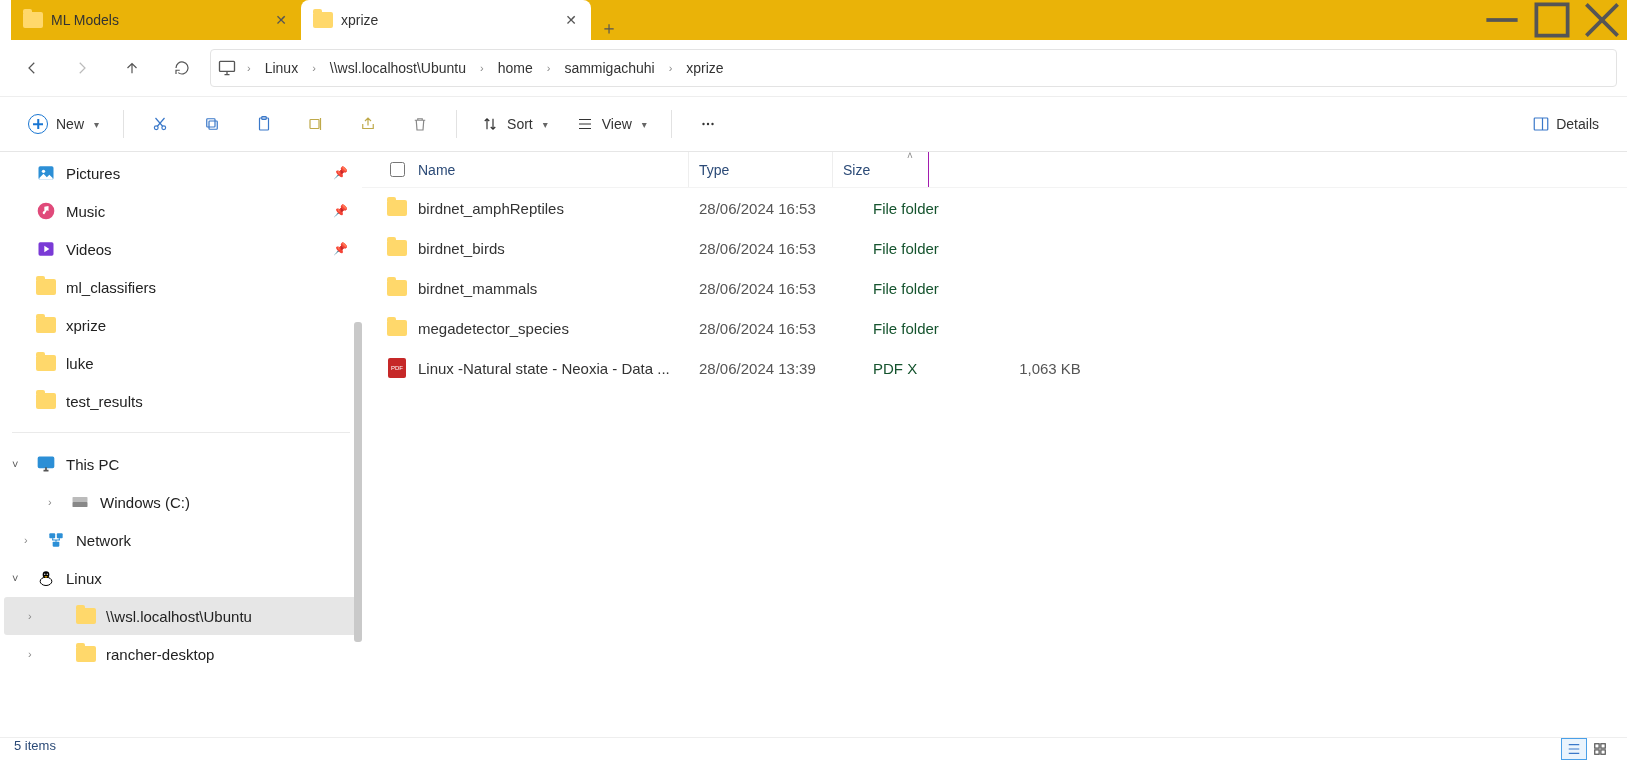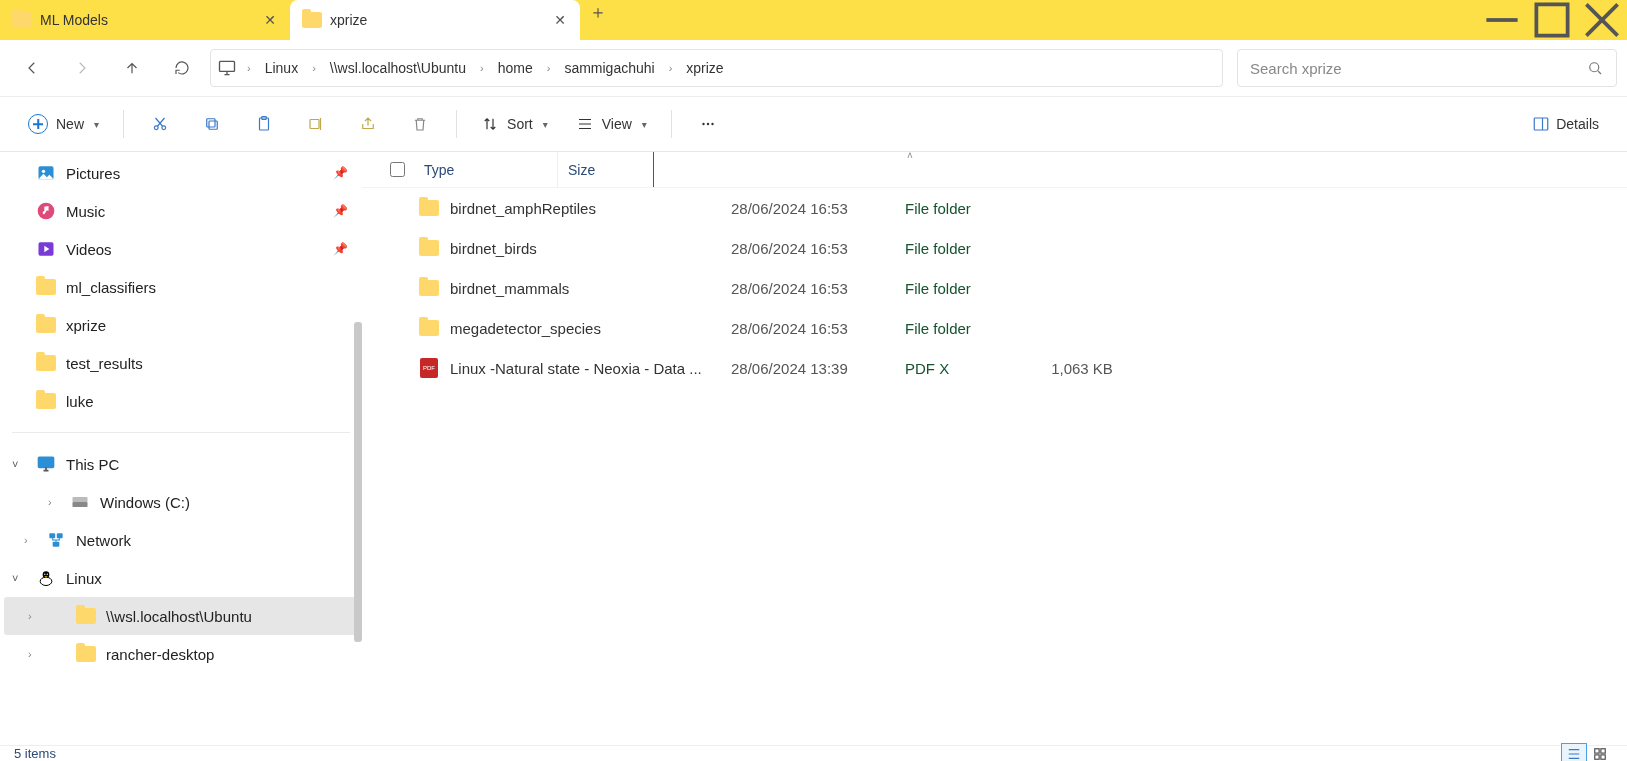--- a/index.html
+++ b/index.html
@@ -1,19 +1,19 @@
 <!DOCTYPE html>
 <html><head>
 <meta charset="utf-8">
 <style>
   * { margin: 0; padding: 0; box-sizing: border-box; font-family: "Segoe UI", Arial, sans-serif; }
   body { width: 1627px; height: 761px; background: #ffffff; overflow: hidden; display: flex; flex-direction: column; font-size: 14px; }
 
   
-  .tabs-bar { height: 40px; background: #fde047; display: flex; align-items: flex-start; }
+  .tabs-bar { height: 40px; background: #eab308; display: flex; align-items: flex-end; margin-left: 11px; }
   .tab { height: 100%; display: flex; align-items: center; padding: 0 12px; gap: 8px; width: 290px; color: #444; }
   .tab.active { background: #ffffff; border-radius: 8px 8px 0 0; }
   .tab-title { flex: 1; font-size: 14px; color: #333; }
   .tab-close { width: 16px; text-align: center; color: #555; }
   .tab-add { width: 36px; text-align: center; color: #555; font-size: 18px; }
   .titlecontrols { margin-left: auto; display: flex; }
   .titlecontrols div { width: 50px; height: 40px; display: flex; align-items: center; justify-content: center; color: #555; }
 
   
   .addr-row { height: 56px; background: #ffffff; display: flex; align-items: center; padding: 0 10px; gap: 6px; }
@@ -69,30 +69,30 @@
   .columns { display: flex; height: 36px; align-items: center; color: #2b4a77; font-size: 14px; border-bottom: 1px solid #f3f3f3; }
   .col-check { width: 52px; display:flex;align-items:center;justify-content:center; padding-left:18px; }
   .col-check input { width:15px;height:15px; }
   .col-name { width: 275px; padding-left: 4px; border-right: 1px solid #eee; height:100%; display:flex;align-items:center;}
   .col-date { width: 174px; padding-left: 10px; border-right: 1px solid #eee; height:100%; display:flex;align-items:center;}
   .col-type { width: 144px; padding-left: 10px; border-right: 1px solid #eee; height:100%; display:flex;align-items:center;}
   .col-size { width: 96px; padding-left: 10px; border-right: 1px solid #a21caf; height:100%; display:flex;align-items:center;}
   .sort-chev { position:absolute; left:545px; top:-2px; font-size:10px; color:#888; }
   .columns { position: relative; }
 
-  .rows { flex:1; overflow:hidden;padding-left:32px; }
+  .rows { flex:1; overflow:hidden; }
   .row { display:flex; height:40px; align-items:center; color:#333; font-size:15px; }
   .row .rc-icon { width: 52px; display:flex; justify-content:center; padding-left:18px; }
   .row .rc-name { width: 275px; padding-left: 4px; white-space: nowrap; overflow:hidden; text-overflow: ellipsis; }
   .row .rc-date { width: 174px; padding-left: 10px; color:#555; }
   .row .rc-type { width: 144px; padding-left: 10px; color:#14532d; }
   .row .rc-size { width: 96px; text-align: center; padding-right: 10px; color:#555; }
 
   
-  .status { height: 16px; border-top: 1px solid #eee; display:flex; align-items:center; padding: 0 14px; font-size: 13px; color: #2b4a77; }
+  .status { height: 24px; border-top: 1px solid #eee; display:flex; padding: 0 14px; font-size: 13px; color: #2b4a77; }
   .status .spacer { flex:1; }
   .viewmode-btn { width:26px;height:22px;display:flex;align-items:center;justify-content:center;border:1px solid transparent; }
   .viewmode-btn.active { border:1px solid #4aa0e8; background:#eaf4fd; }
   .viewmode-btn svg { width:14px;height:14px; }
 </style>
 </head>
 <body>
 
 <div class="tabs-bar">
   <div class="tab">
@@ -158,27 +158,20 @@
     <span class="crumb-sep">›</span>
     <span class="crumb">\\wsl.localhost\Ubuntu</span>
     <span class="crumb-sep">›</span>
     <span class="crumb">home</span>
     <span class="crumb-sep">›</span>
     <span class="crumb">sammigachuhi</span>
     <span class="crumb-sep">›</span>
     <span class="crumb">xprize</span>
   </div>
 
-  <div class="search-box">
-    <input placeholder="Search xprize" style="">
-    <svg viewBox="0 0 24 24" width="18" height="18" fill="none" stroke="#777" stroke-width="1.6">
-        <circle cx="11" cy="11" r="6"></circle>
-        <path d="M20 20l-4-4"></path>
-      </svg>
-  </div>
 </div>
 
 <div class="toolbar">
   <div class="tbtn">
     <span class="new-plus"></span>
     <span>New</span>
     <span class="chev">▾</span>
   </div>
   <div class="tsep"></div>
   <div class="tbtn icon-only">
@@ -282,25 +275,25 @@
     <div class="side-item">
       <span class="folder-ico"></span>
       <span>ml_classifiers</span>
     </div>
     <div class="side-item">
       <span class="folder-ico"></span>
       <span>xprize</span>
     </div>
     <div class="side-item">
       <span class="folder-ico"></span>
+      <span>luke</span>
+    </div>
+    <div class="side-item">
+      <span class="folder-ico"></span>
       <span>test_results</span>
-    </div>
-    <div class="side-item">
-      <span class="folder-ico"></span>
-      <span>luke</span>
     </div>
 
     <div class="side-sep"></div>
 
     <div class="side-item header">
       <span class="expander">˅</span>
       <svg class="ico" viewBox="0 0 24 24" fill="none" stroke="#2c8fd6" stroke-width="2">
           <rect x="3" y="4" width="18" height="12" rx="1" fill="#2c8fd6"></rect>
           <path d="M9 20h6M12 16v4" stroke="#555"></path>
         </svg>
@@ -349,20 +342,23 @@
     </div>
 
     <div class="scroll-thumb"></div>
   </div>
 
   <div class="content">
     <div class="columns">
       <span class="sort-chev">˄</span>
       <div class="col-check">
           <input type="checkbox" style="">
+        </div>
+      <div class="col-name">
+          <span>Name</span>
         </div>
       <div class="col-type">
           <span>Type</span>
         </div>
       <div class="col-size">
           <span>Size</span>
         </div>
     </div>
 
     <div class="rows" id="rows">

